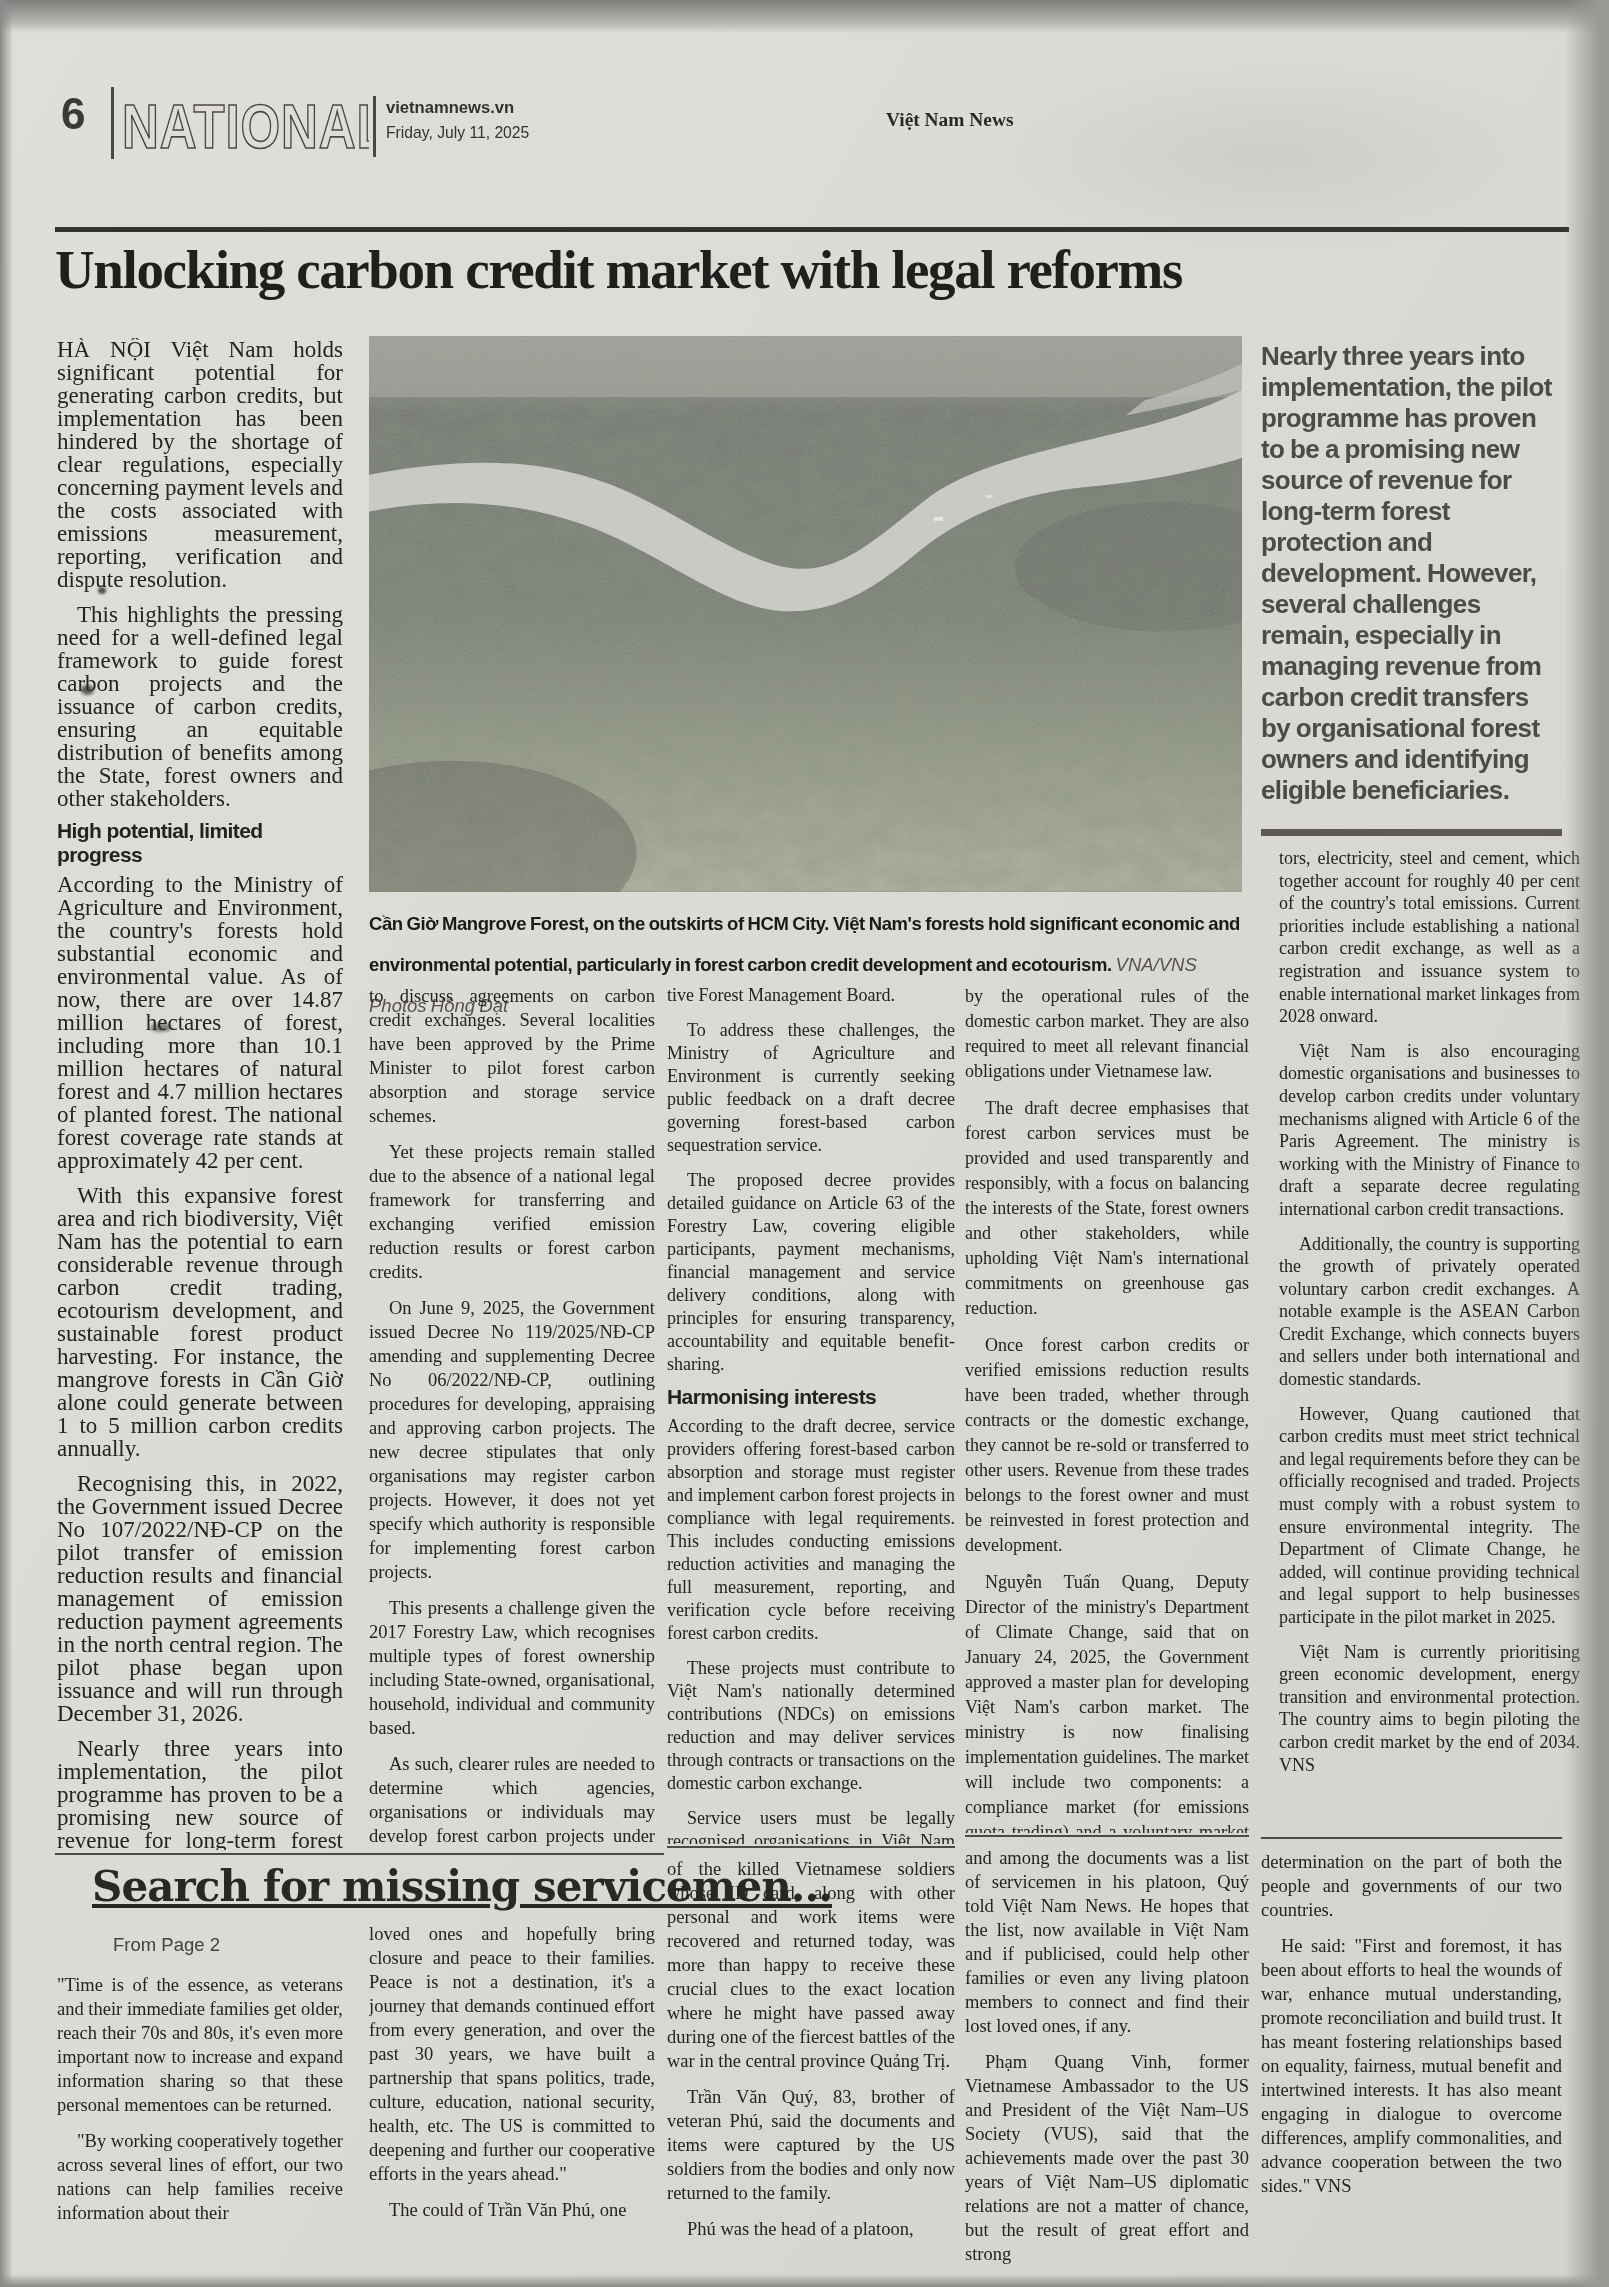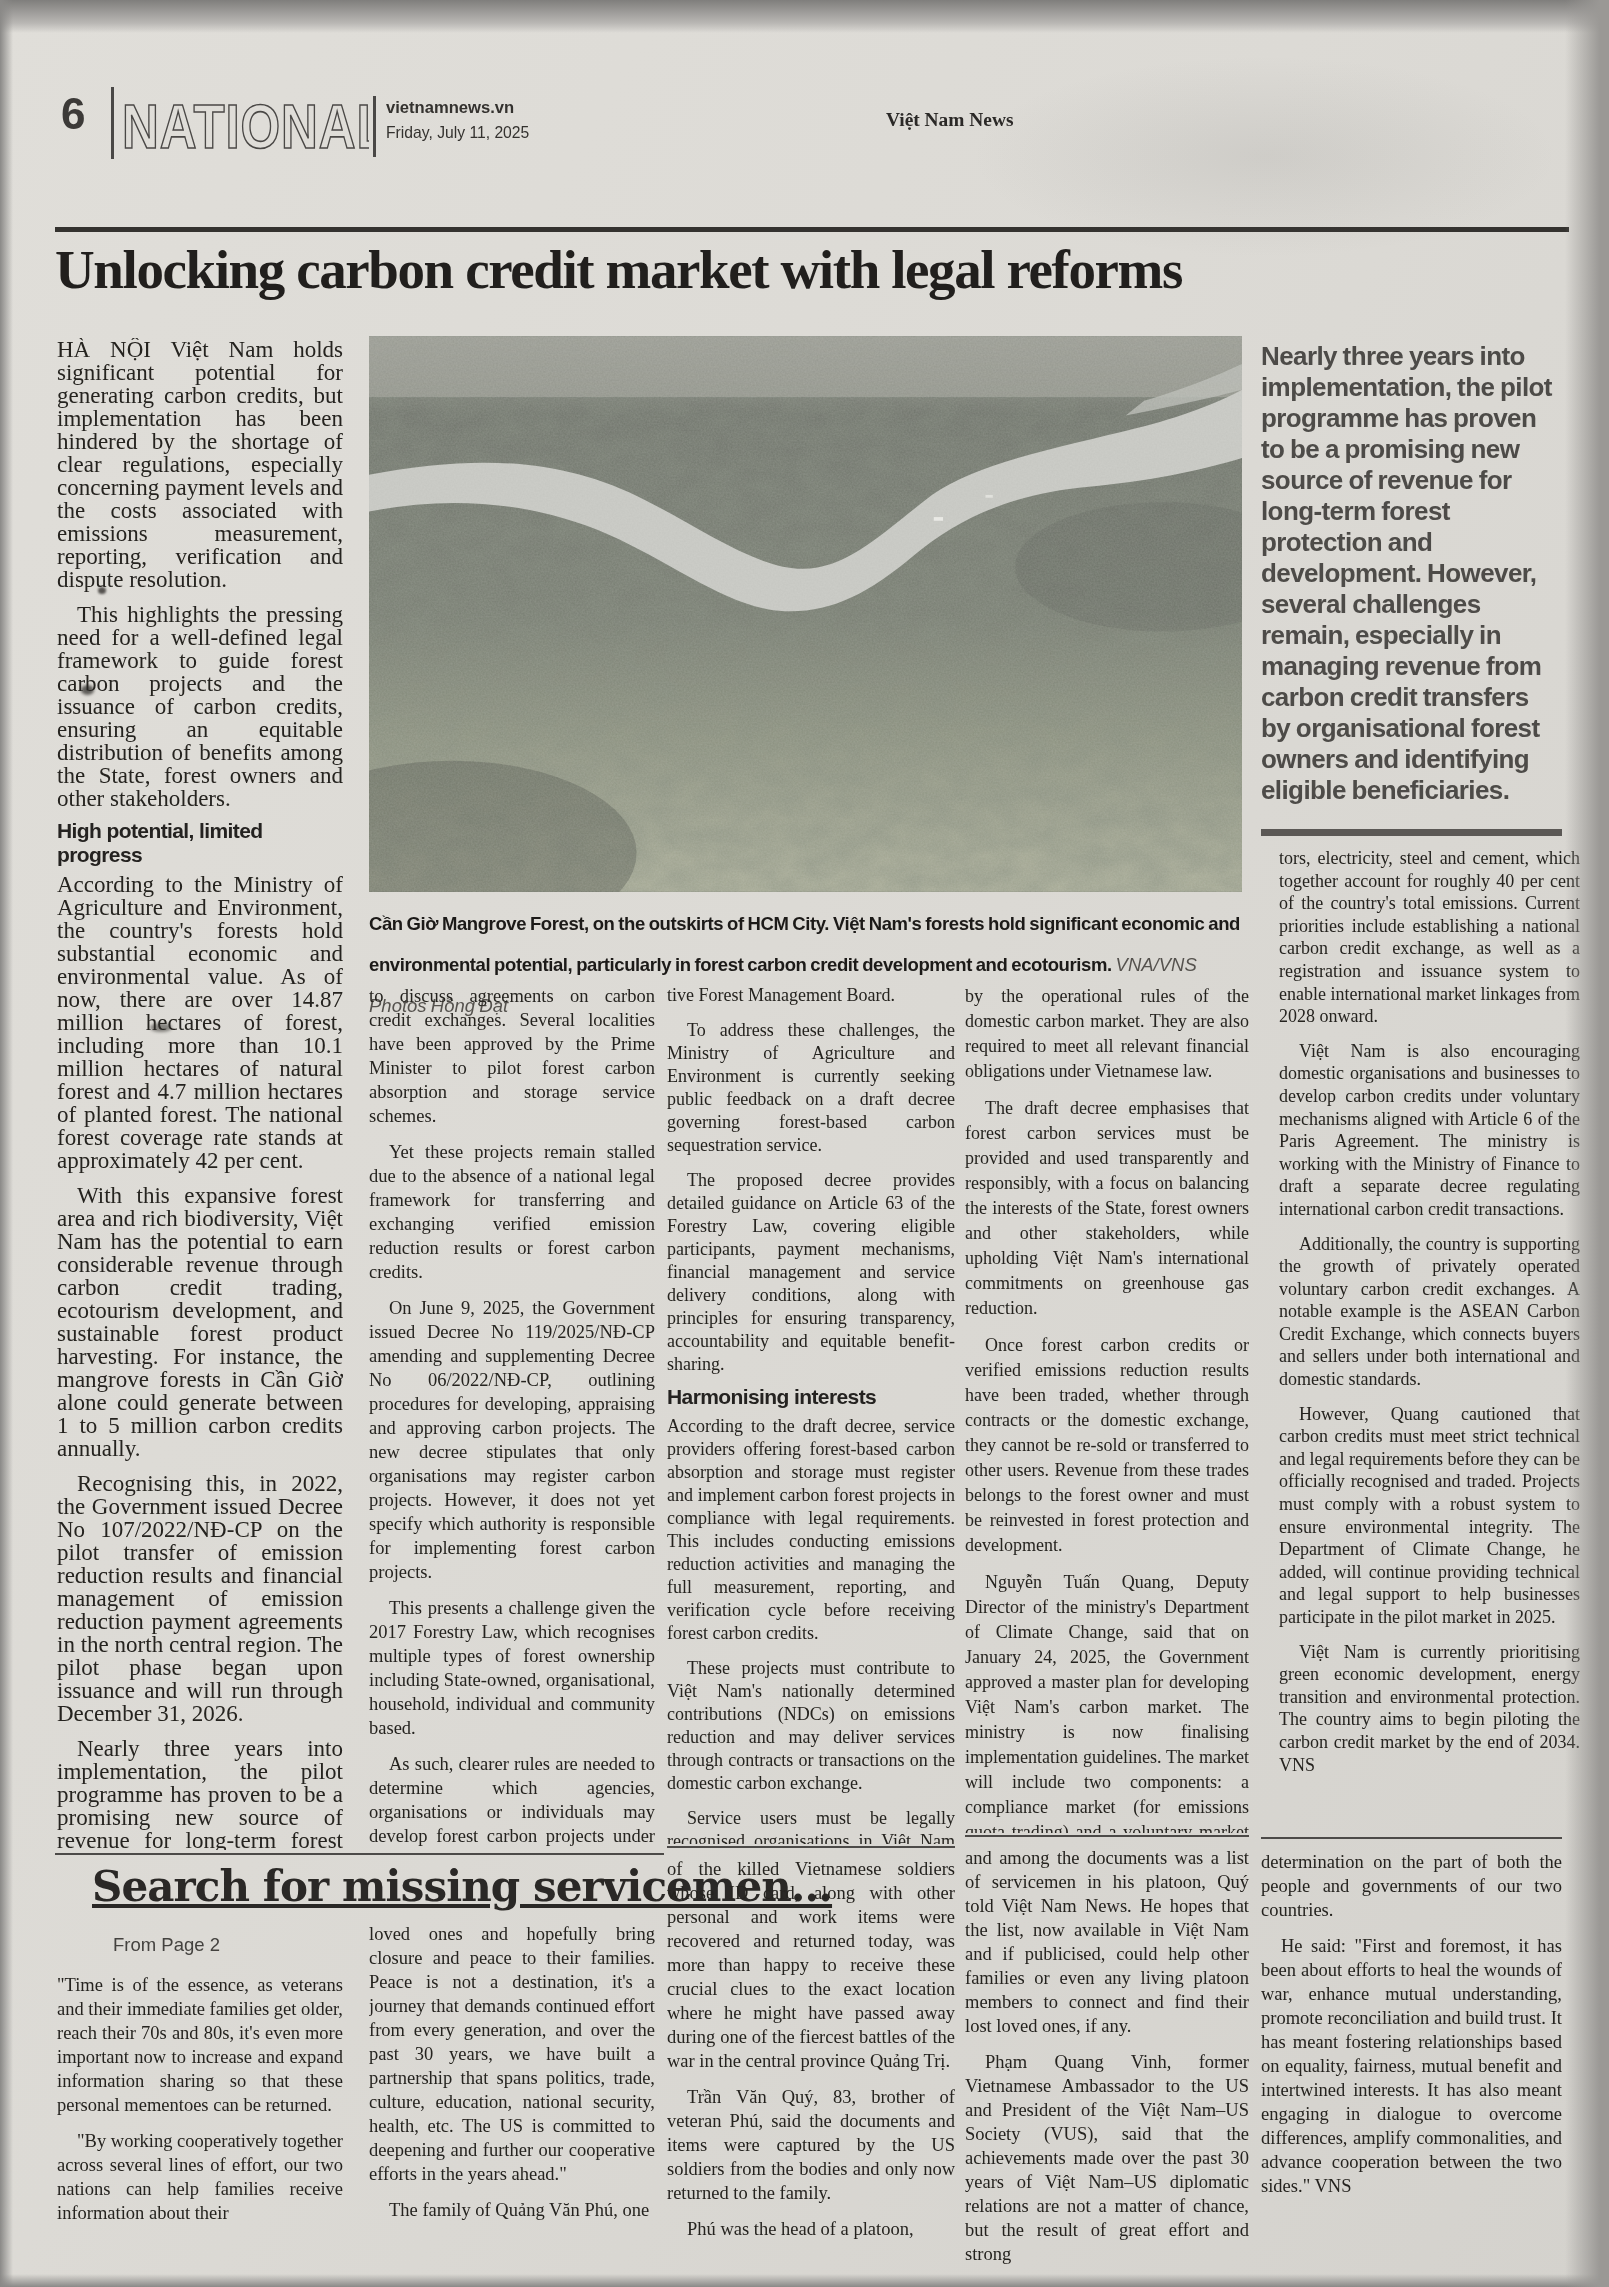--- a/index.html
+++ b/index.html
@@ -197,21 +197,21 @@
   <div class="frompage">From Page 2</div>
   <div class="col b1">
     <div>
         <p>"Time is of the essence, as veterans and their immediate families get older, reach their 70s and 80s, it's even more important now to increase and expand information sharing so that these personal mementoes can be returned.</p>
         <p>"By working cooperatively together across several lines of effort, our two nations can help families receive information about their</p>
       </div>
   </div>
   <div class="col b2">
     <div>
         <p>loved ones and hopefully bring closure and peace to their families. Peace is not a destination, it's a journey that demands continued effort from every generation, and over the past 30 years, we have built a partnership that spans politics, trade, culture, education, national security, health, etc. The US is committed to deepening and further our cooperative efforts in the years ahead."</p>
-        <p>The family of Quảng Văn Phú, one</p>
+        <p>The could of Trần Văn Phú, one</p>
       </div>
   </div>
   <div class="col b3">
     <div>
         <p>of the killed Vietnamese soldiers whose ID card, along with other personal and work items were recovered and returned today, was more than happy to receive these crucial clues to the exact location where he might have passed away during one of the fiercest battles of the war in the central province Quảng Trị.</p>
         <p>Trần Văn Quý, 83, brother of veteran Phú, said the documents and items were captured by the US soldiers from the bodies and only now returned to the family.</p>
         <p>Phú was the head of a platoon,</p>
       </div>
   </div>
   <div class="col b4">

